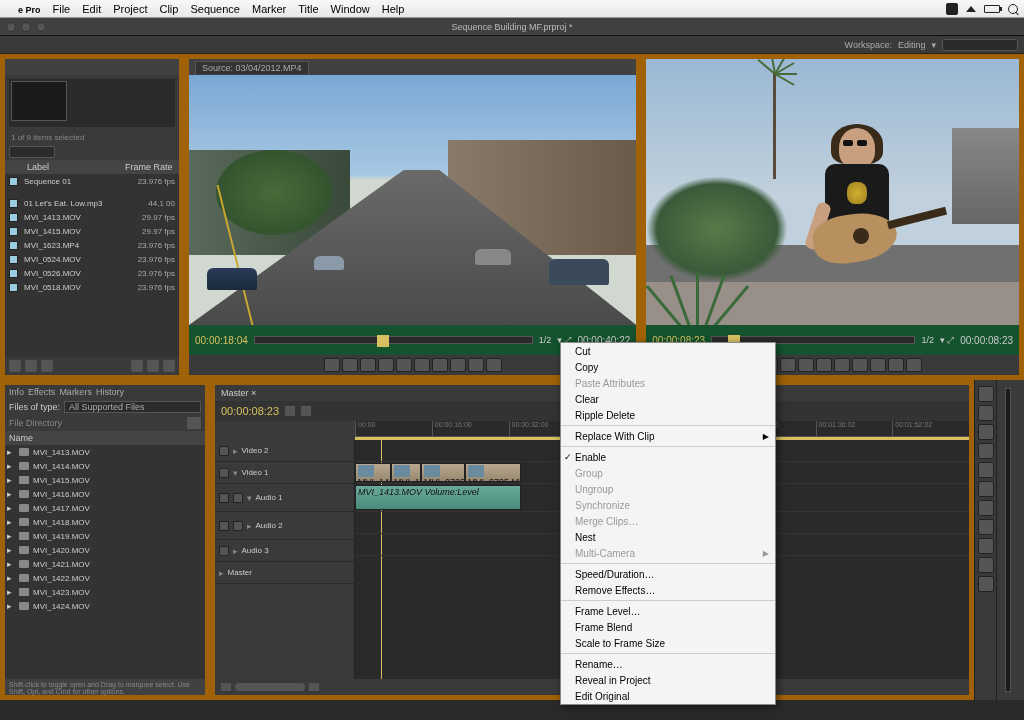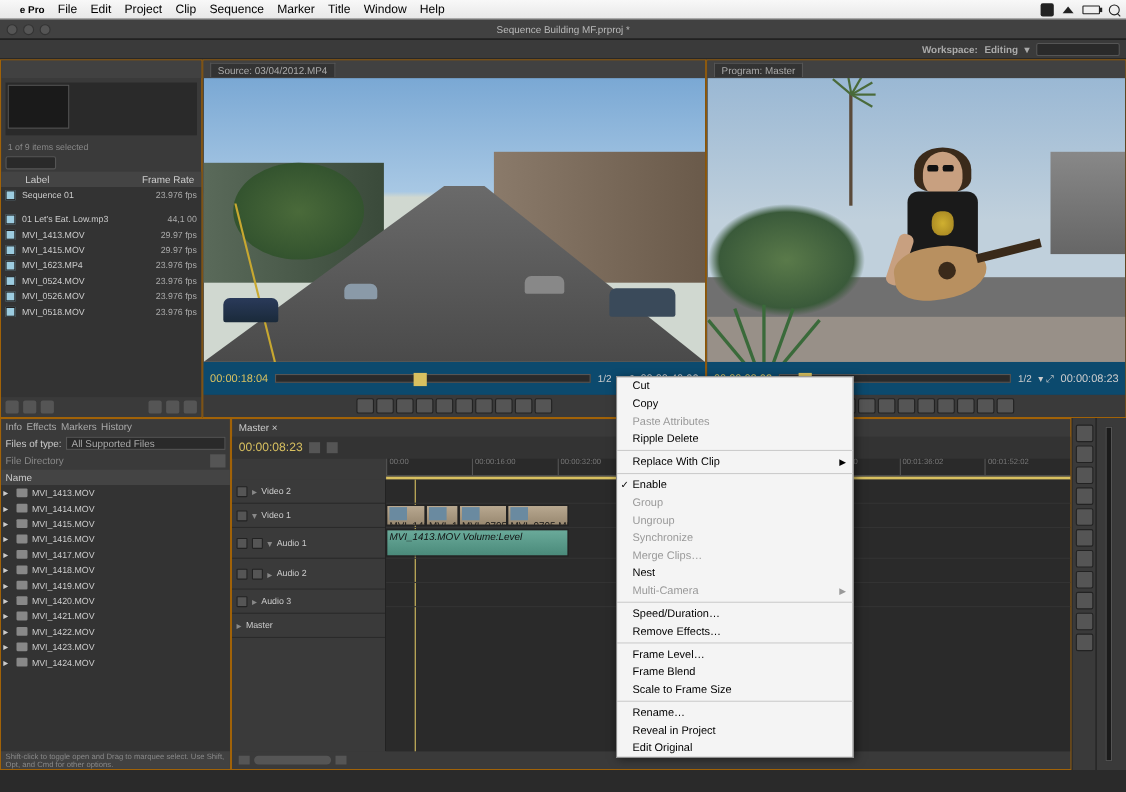--- a/index.html
+++ b/index.html
@@ -15,26 +15,26 @@
 .mbr .batt::after { content: ''; position: absolute; right: -3px; top: 1px; width: 2px; height: 4px; background: #222; }
 .mbr .srch { width: 10px; height: 10px; border: 1px solid #222; border-radius: 50%; position: relative; }
 .mbr .srch::after { content: ''; position: absolute; width: 4px; height: 1px; background: #222; bottom: -1px; right: -2px; transform: rotate(45deg); }
 
 .wintitle { background: #414141; height: 18px; border-bottom: 1px solid #111; display: flex; align-items: center; justify-content: center; color: #bbb; font-size: 10px; position: relative; }
 .wintitle .btns { position: absolute; left: 6px; display: flex; gap: 5px; }
 .wintitle .wb { width: 10px; height: 10px; border-radius: 50%; background: #555; border: 1px solid #333; }
 
 .toprow { display: flex; height: 18px; background: #3a3a3a; border-bottom: 1px solid #222; }
 .toprow .sp { flex: 1; }
-.toprow .ws { display: flex; gap: 6px; padding: 0 6px; align-items: center; color: #aaa; font-weight: bold; }
+.toprow .ws { display: flex; gap: 6px; padding: 0 6px; align-items: center; color: #aaa; }
 .toprow .ws span { font-size: 9px; }
 .toprow .sfield { width: 76px; height: 12px; background: #2a2a2a; border: 1px solid #555; border-radius: 2px; }
 
 .upper { display: flex; height: 326px; }
-.panel { background: #3a3a3a; border: 1px solid #a16207; display: flex; flex-direction: column; }
+.panel { background: #3a3a3a; border: 5px solid #a16207; display: flex; flex-direction: column; }
 .ph { height: 16px; background: #414141; display: flex; align-items: center; padding: 0 6px; color: #aaa; gap: 6px; }
 .ph .tab { background: #333; padding: 1px 6px; border: 1px solid #555; border-bottom: none; }
 
 .proj { width: 184px; }
 .proj .preview { height: 48px; background: #2a2a2a; margin: 4px; display: flex; }
 .proj .pthumb { width: 56px; height: 40px; background: #1a1a1a; border: 1px solid #555; margin: 2px; }
 .proj .filter { height: 16px; display: flex; align-items: center; gap: 4px; padding: 0 4px; }
 .proj .sinput { background: #2a2a2a; border: 1px solid #555; height: 12px; width: 46px; border-radius: 2px; }
 .proj .hdr { display: flex; background: #444; height: 14px; align-items: center; padding: 0 4px; gap: 6px; }
 .proj .hdr span { flex: 0 0 36px; }
@@ -42,21 +42,21 @@
 .proj .row { display: flex; height: 14px; align-items: center; padding: 0 4px; gap: 6px; }
 .proj .sw { width: 9px; height: 9px; background: #9ccce0; border: 1px solid #222; }
 .proj .nm { flex: 1; color: #ccc; font-size: 8px; }
 .proj .fr { width: 44px; text-align: right; color: #aaa; font-size: 8px; }
 .proj .spacer { height: 8px; }
 .proj .pfoot { height: 18px; background: #3a3a3a; display: flex; align-items: center; padding: 0 4px; gap: 4px; }
 .proj .pfoot .ib { width: 12px; height: 12px; background: #555; border-radius: 2px; }
 
 .mon { flex: 1; }
 .mon .video { flex: 1; background: #000; position: relative; overflow: hidden; }
-.mon .tc { height: 30px; background: #0c4a6e; display: flex; align-items: center; padding: 0 6px; gap: 6px; }
+.mon .tc { height: 30px; background: #14532d; display: flex; align-items: center; padding: 0 6px; gap: 6px; }
 .mon .tcl { color: #d8c060; font-size: 10px; flex: 0 0 auto; }
 .mon .tcbar { flex: 1; height: 8px; background: #2a2a2a; border: 1px solid #555; position: relative; }
 .mon .tcbar .ph { position: absolute; top: -2px; width: 1px; height: 12px; background: #d8c060; }
 .mon .tcr { color: #ccc; font-size: 10px; }
 .mon .bbar { height: 20px; background: #3a3a3a; display: flex; align-items: center; justify-content: center; gap: 2px; }
 .mon .btn { width: 16px; height: 14px; background: #555; border: 1px solid #222; border-radius: 2px; }
 
 
 .street .sky { position: absolute; inset: 0; background: linear-gradient(#7aa8d4 0%, #a8c8e4 40%, #d0d8d0 42%); }
 .street .road { position: absolute; bottom: 0; left: 0; right: 0; height: 62%; background: linear-gradient(#6a6a6a, #4a4a4a); clip-path: polygon(0 100%, 100% 100%, 56% 0, 48% 0); }
@@ -285,23 +285,20 @@
       <div class="btn"></div>
       <div class="btn"></div>
       <div class="btn"></div>
       <div class="btn"></div>
       <div class="btn"></div>
       <div class="btn"></div>
     </div>
   </div>
 
   <div class="panel mon" style="flex:1">
-    <div class="ph">
-        <span class="tab">Program: Master</span>
-      </div>
     <div class="video guit">
       <div class="sky"></div>
       <div class="bldg"></div>
       <div class="road2"></div>
         <div class="swalk"></div>
       <div class="palm" style="left:34%">
           <div class="palml" style="left:-18px;top:-12px">
         <span style="transform:rotate(-60deg)"></span>
             <span style="transform:rotate(-30deg)"></span>
         <span style="transform:rotate(0deg)"></span>
@@ -535,20 +532,21 @@
 
   <div class="amix">
     <div class="meter"></div>
   </div>
 </div>
 
 <div class="ctx" id="ctx">
     <div class="ci">Cut</div>
     <div class="ci">Copy</div>
     <div class="ci dis">Paste Attributes</div>
+    <div class="ci">Clear</div>
     <div class="ci">Ripple Delete</div>
     <div class="sep"></div>
     <div class="ci">Replace With Clip<span class="sub">▶</span></div>
     <div class="sep"></div>
     <div class="ci"><span class="chk">✓</span>Enable</div>
     <div class="ci dis">Group</div>
     <div class="ci dis">Ungroup</div>
     <div class="ci dis">Synchronize</div>
     <div class="ci dis">Merge Clips…</div>
     <div class="ci">Nest</div>

